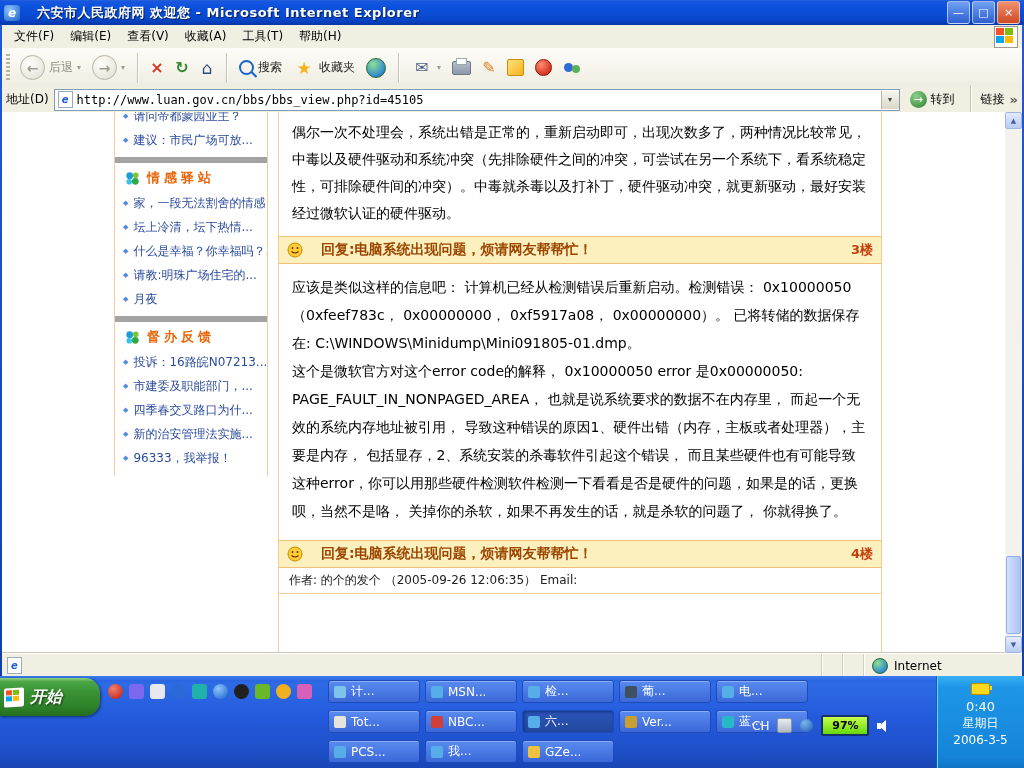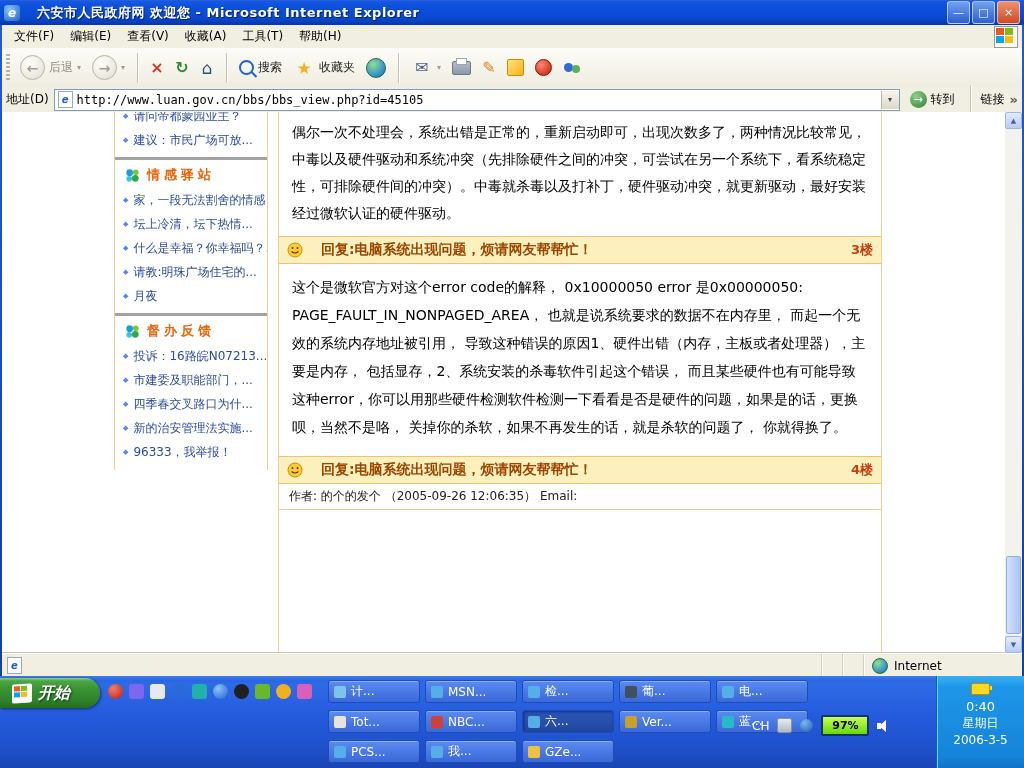--- a/index.html
+++ b/index.html
@@ -77,21 +77,21 @@
   .chevrons{font-size:13px;color:#555;font-weight:bold;}
   
   .content{position:absolute;top:112px;left:2px;right:2px;height:541px;background:#fff;display:flex;overflow:hidden;}
   .page-spacer{width:112px;flex:none;}
   .sidebar{width:152px;flex:none;border-left:1px solid #F5CE96;border-right:1px solid #F5CE96;
     align-self:flex-start;overflow:hidden;padding-bottom:6px;}
   .sidebar-inner{margin-top:-8px;}
   .side-item{height:24px;display:flex;align-items:center;gap:5px;padding-left:8px;font-size:12px;color:#2B4B9B;
     white-space:nowrap;overflow:hidden;}
   .bullet{color:#5A8AE0;font-size:7px;flex:none;}
-  .side-section{border-top:3px solid #a3a3a3;margin-top:5px;padding:6px 0 4px 10px;display:flex;align-items:center;gap:7px;}
+  .side-section{border-top:6px solid #a3a3a3;margin-top:5px;padding:6px 0 4px 10px;display:flex;align-items:center;gap:7px;}
   .section-title{color:#E8650A;font-weight:bold;font-size:13px;letter-spacing:4px;}
   .main-gap{width:10px;flex:none;}
   .main-col{width:604px;flex:none;border-left:1px solid #F5CE96;border-right:1px solid #F5CE96;
     box-sizing:border-box;font-size:14px;color:#000;}
   .intro{padding:7px 13px 9px;line-height:27px;margin:0;}
   .reply-header{display:flex;align-items:center;gap:7px;background:#FCF0BE;height:26px;
     border-top:1px solid #F0C078;border-bottom:1px solid #F0C078;padding:0 8px;}
   .reply-title{font-weight:bold;color:#9A4500;font-size:14px;margin-left:11px;}
   .floor{margin-left:auto;color:#c2410c;font-weight:bold;font-size:13px;}
   .author-line{height:25px;display:flex;align-items:center;padding:0 10px;font-size:12px;color:#222;
@@ -110,23 +110,23 @@
   .statusbar{position:absolute;top:653px;left:2px;right:2px;height:23px;background:#F1EFE2;
     border-top:1px solid #fff;box-shadow:0 -1px 0 #C8C4B6;display:flex;align-items:center;}
   .sb-left{flex:1;display:flex;align-items:center;gap:5px;padding-left:5px;}
   .sb-pane{width:20px;height:100%;border-left:1px solid #D2CEC0;box-shadow:inset 1px 0 0 #fff;}
   .sb-zone{width:150px;height:100%;border-left:1px solid #D2CEC0;box-shadow:inset 1px 0 0 #fff;
     display:flex;align-items:center;gap:6px;padding-left:8px;font-size:12px;color:#000;}
   .globe.small{width:14px;height:14px;}
   
   .taskbar{position:absolute;top:676px;left:0;right:0;height:92px;
     background:linear-gradient(180deg,#3C7CF0 0%,#2A66E2 5%,#2E6BE5 9%,#245ADC 45%,#1E4FC8 82%,#1A46B4 100%);}
-  .start-btn{position:absolute;top:2px;left:0;height:30px;width:100px;border-radius:0 15px 15px 0;
+  .start-btn{position:absolute;top:2px;left:0;height:38px;width:100px;border-radius:0 15px 15px 0;
     background:linear-gradient(180deg,#8ED07E 0%,#4CA546 10%,#3B9434 35%,#2E822A 75%,#236E1E 100%);
-    box-shadow:1px 1px 3px rgba(0,0,0,.5);display:flex;align-items:center;gap:6px;padding-left:12px;box-sizing:border-box;}
+    box-shadow:1px 1px 3px rgba(0,0,0,.5);display:flex;align-items:center;gap:6px;padding-left:4px;box-sizing:border-box;}
   .start-flag{width:16px;height:15px;background:#fff;border-radius:2px;display:grid;
     grid-template-columns:6px 6px;grid-template-rows:5px 5px;gap:1px;padding:2px;box-sizing:content-box;transform:skewY(-4deg);}
   .start-flag i:nth-child(1){background:#F35325;} .start-flag i:nth-child(2){background:#81BC06;}
   .start-flag i:nth-child(3){background:#05A6F0;} .start-flag i:nth-child(4){background:#FFBA08;}
   .start-text{color:#fff;font-weight:bold;font-style:italic;font-size:16px;text-shadow:1px 1px 2px rgba(0,0,0,.6);}
   .quicklaunch{position:absolute;left:108px;top:8px;display:flex;gap:6px;align-items:center;}
   .ql-icon{width:15px;height:15px;border-radius:3px;}
   .ql-icon:nth-child(1){background:radial-gradient(circle at 35% 30%,#F08070,#C01808);border-radius:50%;}
   .ql-icon:nth-child(2){background:#7B68EE;}
   .ql-icon:nth-child(3){background:#E8E8F0;}
@@ -350,20 +350,21 @@
           <svg width="16" height="16" viewBox="0 0 16 16">
             <circle cx="8" cy="8" r="7" fill="#FFCC33" stroke="#CC8800"></circle>
             <circle cx="5.5" cy="6" r="1" fill="#663300"></circle>
               <circle cx="10.5" cy="6" r="1" fill="#663300"></circle>
             <path d="M4.5 9.5 Q8 12.5 11.5 9.5" fill="none" stroke="#663300" stroke-width="1.2"></path>
           </svg>
           <span class="reply-title">回复:电脑系统出现问题，烦请网友帮帮忙！</span>
           <span class="floor">3楼</span>
         </div>
         <div class="reply-body">
+          <p>应该是类似这样的信息吧：  计算机已经从检测错误后重新启动。检测错误：  0x10000050（0xfeef783c，  0x00000000，  0xf5917a08，  0x00000000）。  已将转储的数据保存在:  C:\WINDOWS\Minidump\Mini091805-01.dmp。</p>
           <p>这个是微软官方对这个error code的解释，  0x10000050 error 是0x00000050:  PAGE_FAULT_IN_NONPAGED_AREA，  也就是说系统要求的数据不在内存里，  而起一个无效的系统内存地址被引用，  导致这种错误的原因1、硬件出错（内存，主板或者处理器），主要是内存，  包括显存，2、系统安装的杀毒软件引起这个错误，  而且某些硬件也有可能导致这种error，你可以用那些硬件检测软件检测一下看看是否是硬件的问题，如果是的话，更换呗，当然不是咯，  关掉你的杀软，如果不再发生的话，就是杀软的问题了，  你就得换了。</p>
         </div>
       </div>
 
       <div>
         <div class="reply-header">
           <svg width="16" height="16" viewBox="0 0 16 16">
             <circle cx="8" cy="8" r="7" fill="#FFCC33" stroke="#CC8800"></circle>
             <circle cx="5.5" cy="6" r="1" fill="#663300"></circle>
               <circle cx="10.5" cy="6" r="1" fill="#663300"></circle>

